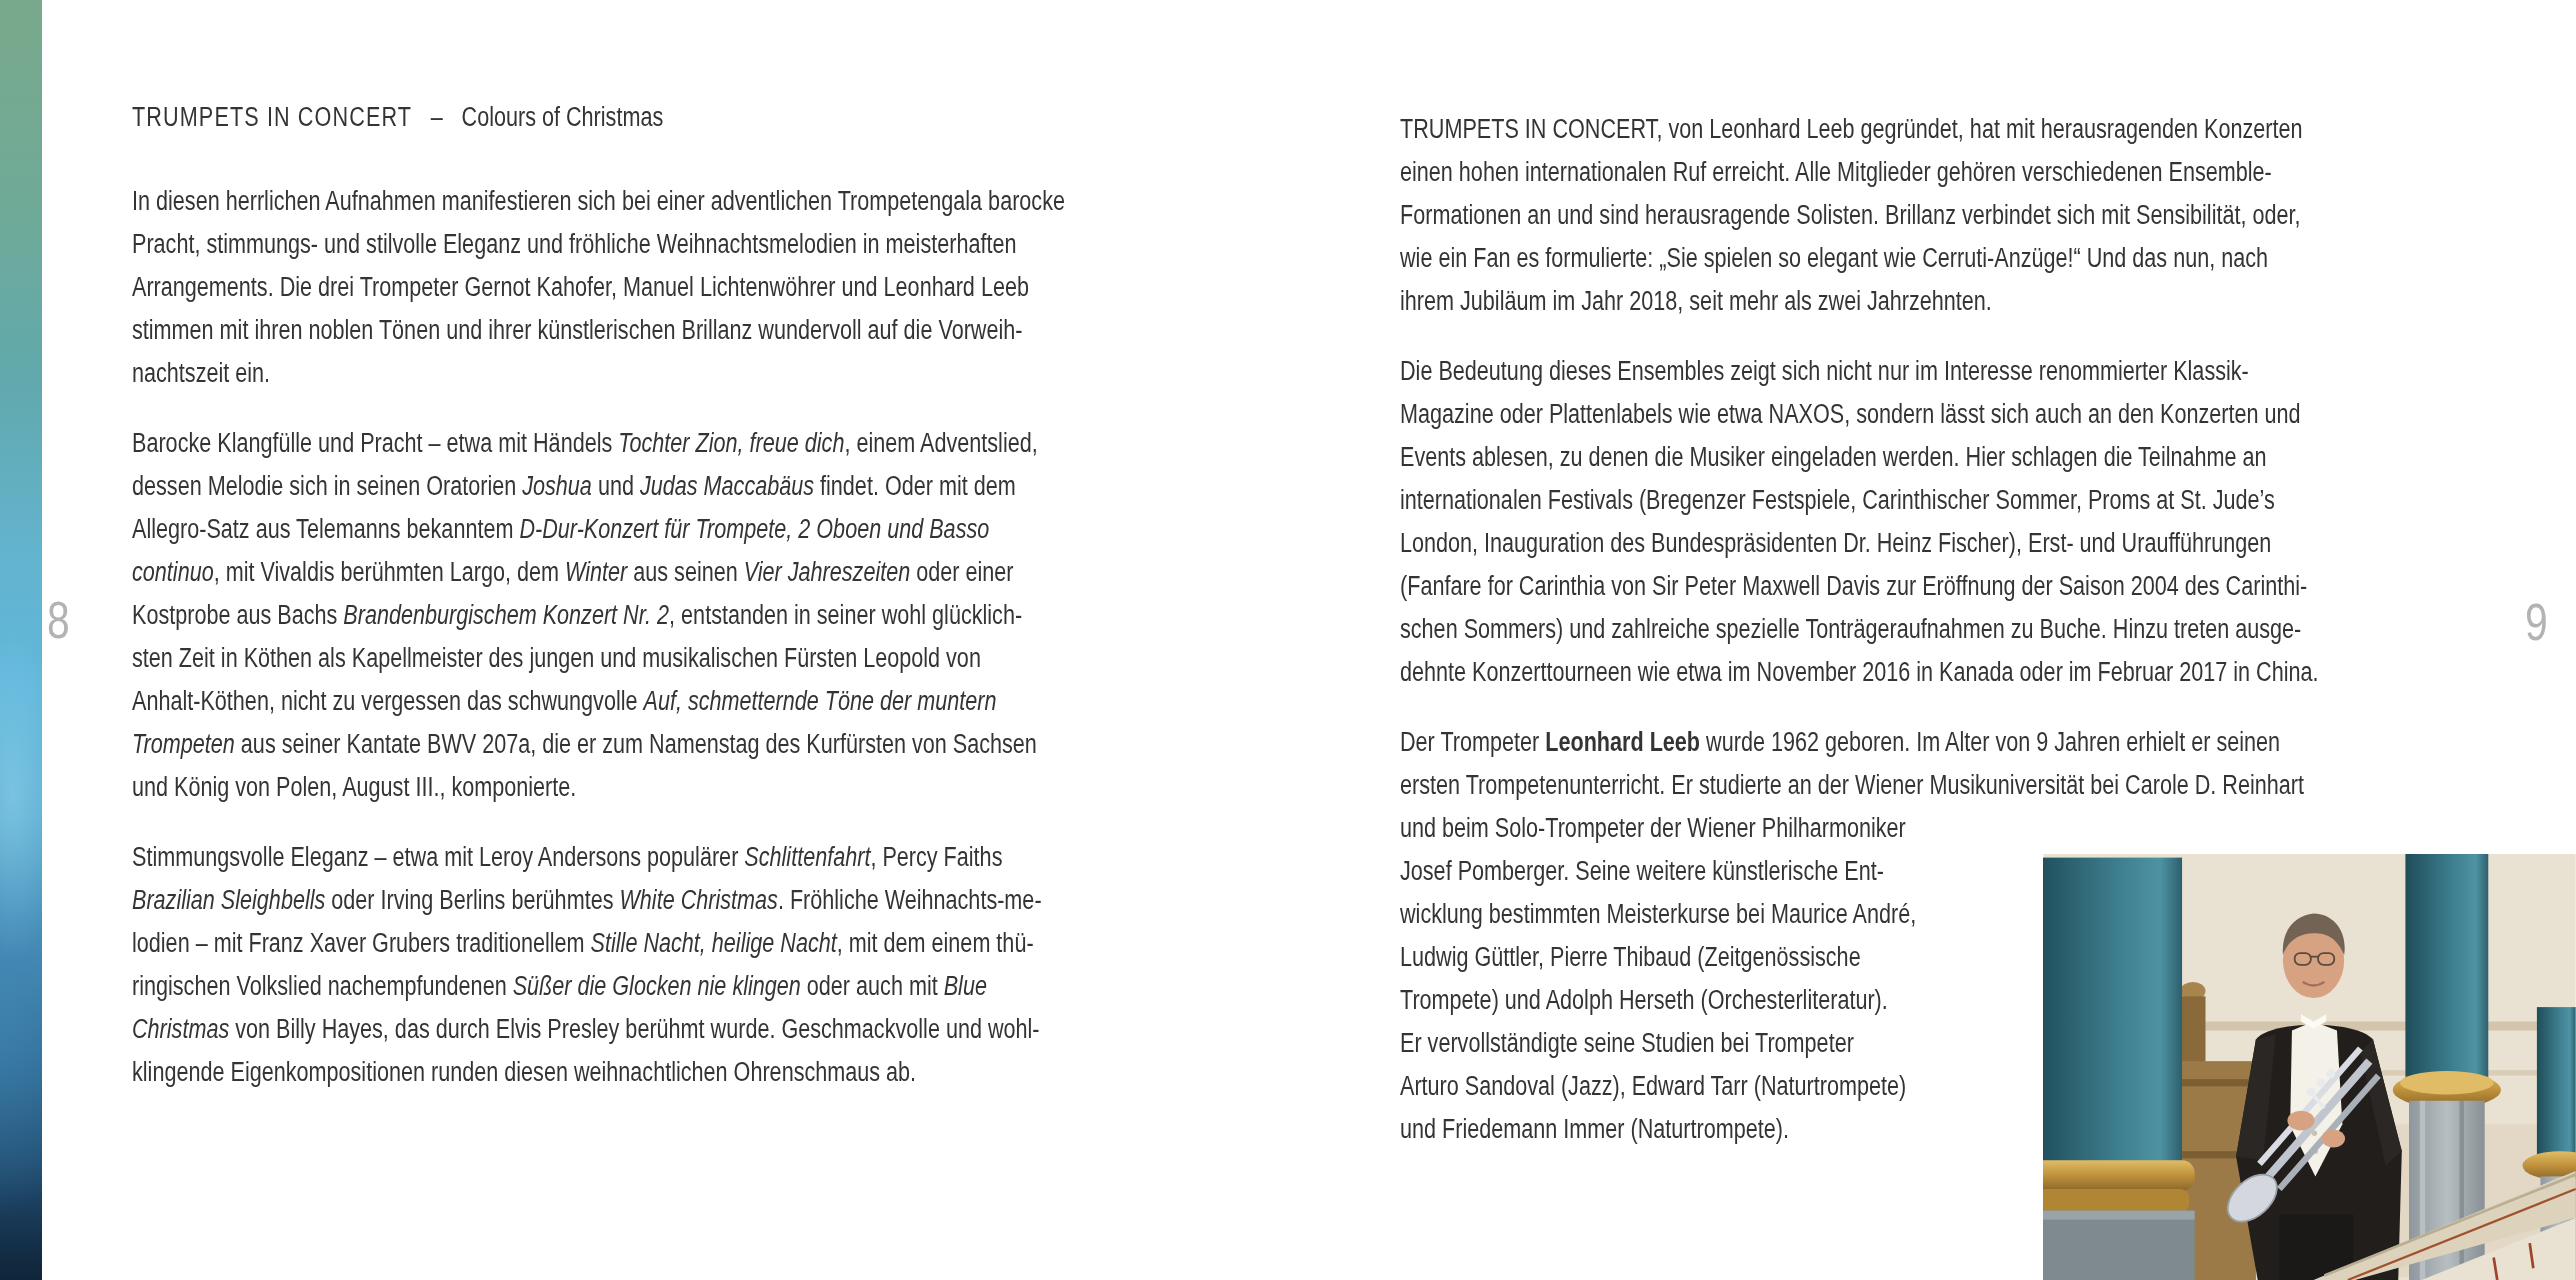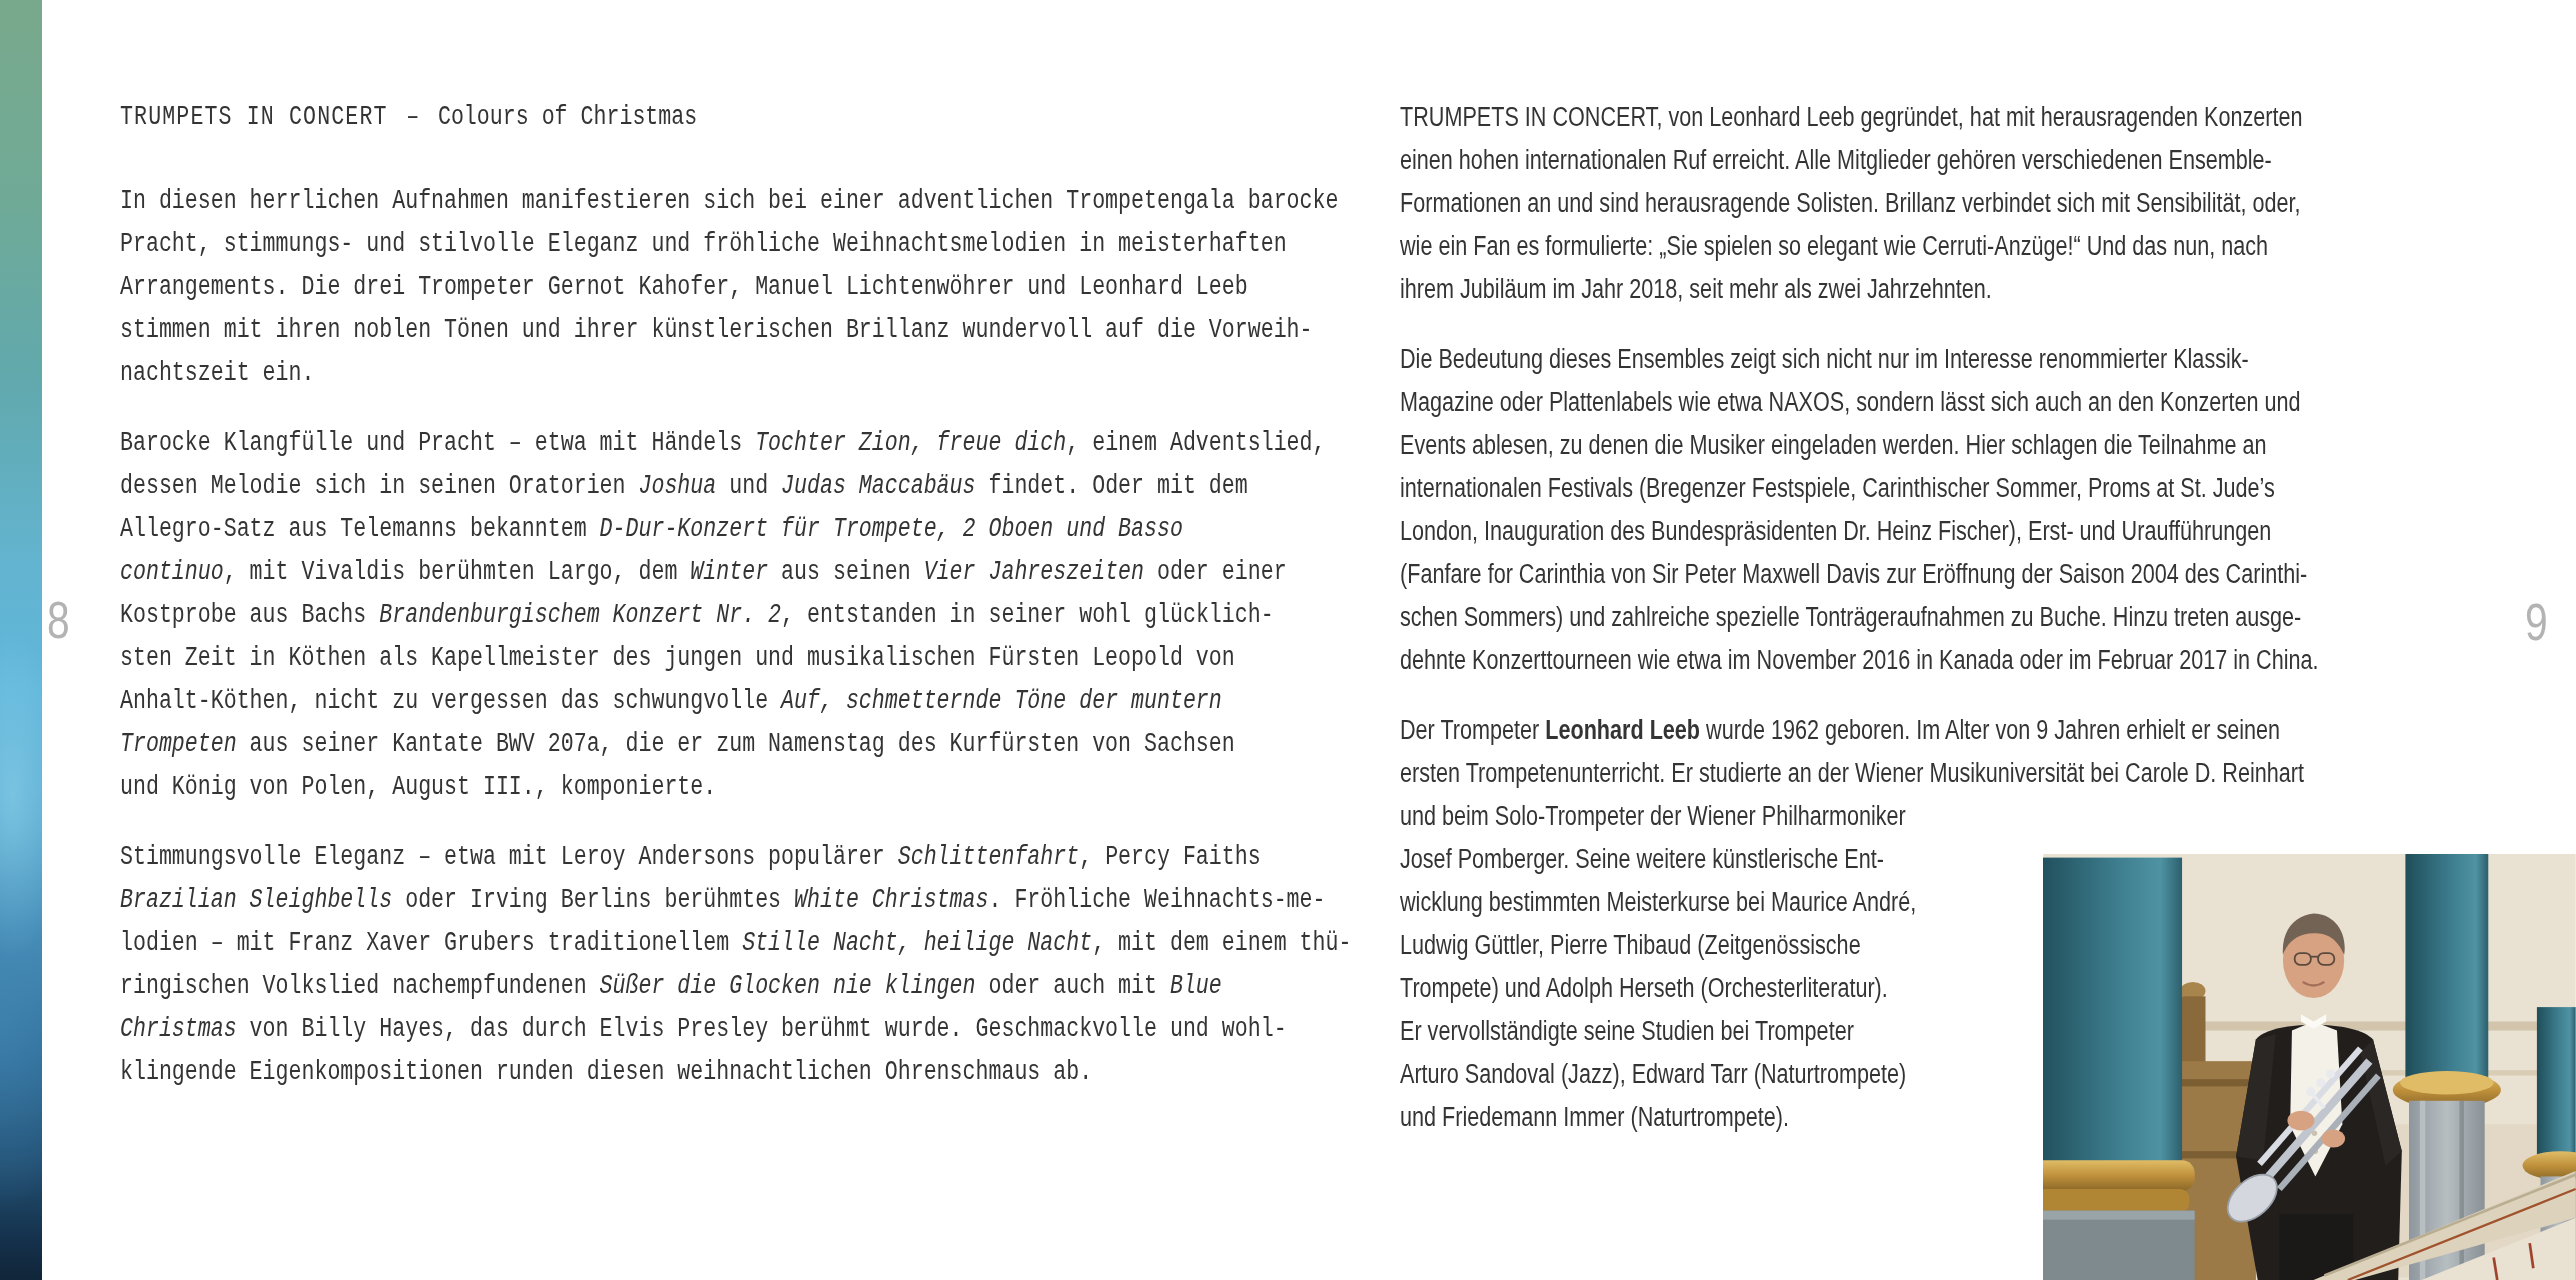--- a/index.html
+++ b/index.html
@@ -16,33 +16,33 @@
     position:absolute;left:0;top:0;width:42px;height:1281px;
     background:
       radial-gradient(81px 234px at 30% 62%, rgba(150,215,240,.55), rgba(150,215,240,0) 70%),
       radial-gradient(108px 270px at 10% 80%, rgba(70,140,185,.45), rgba(70,140,185,0) 70%),
       linear-gradient(180deg,
         #79a98c 0%, #6faa97 16%, #61a9ae 30%, #63b4d0 44%,
         #5fb6da 54%, #55a7cd 64%, #4389b4 74%, #306d98 83%,
         #224f72 91%, #14304a 97%, #102538 100%);
   }
   .page{position:absolute;top:96px;}
-  .page-left{left:120px;width:1136px;font-family:Liberation Mono, monospace;}
+  .page-left{left:132px;width:1136px;}
   .page-right{left:1400px;width:1154px;}
   .text-line{
     font-size:27px;
     line-height:43px;
     white-space:nowrap;
     transform:scaleX(.80);
     transform-origin:0 0;
     color:#343434;
   }
   .text-line i{font-style:italic;}
   .text-line b{font-weight:bold;}
-  .paragraph{margin:0 0 27px 0;padding:0;}
+  .paragraph{margin:12px 0 27px 0;padding:0;}
   .booklet-title{margin:0 0 41px 0;}
   .booklet-title .t-main{letter-spacing:1.4px;}
   .booklet-title .t-dash{display:inline-block;margin:0 23.4px;}
   .page-num{
     position:absolute;
     font-size:51px;line-height:1;
     color:#b3b3b3;
     transform:scaleX(.80);
     transform-origin:0 0;
   }

